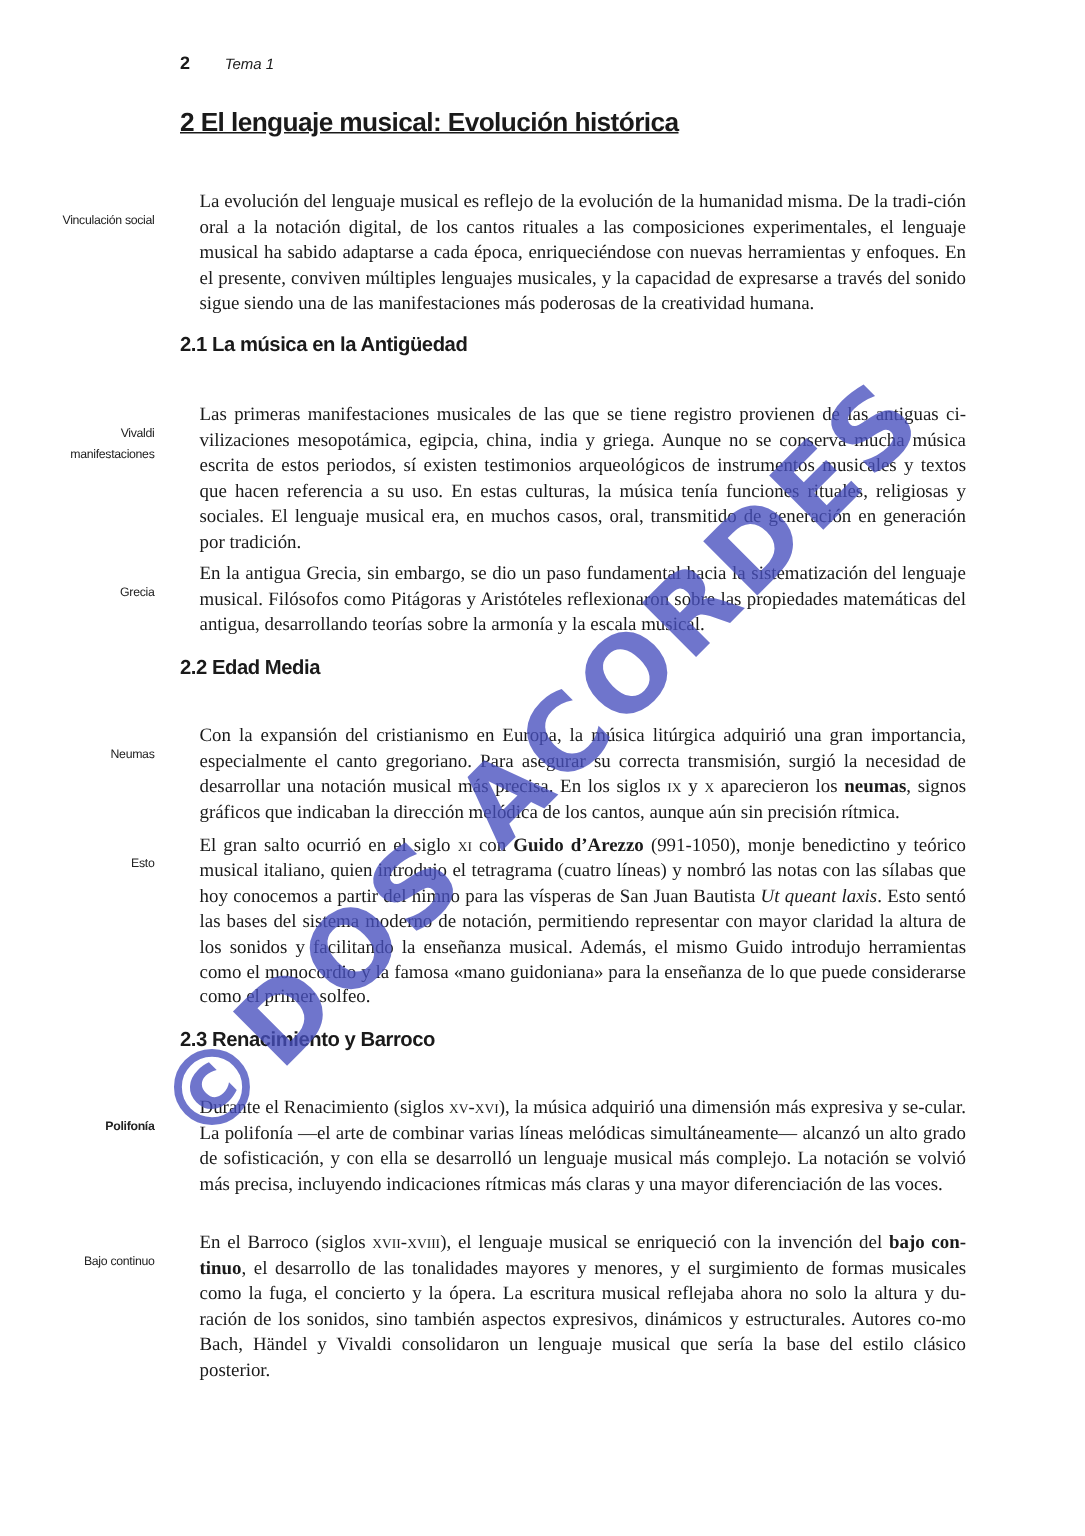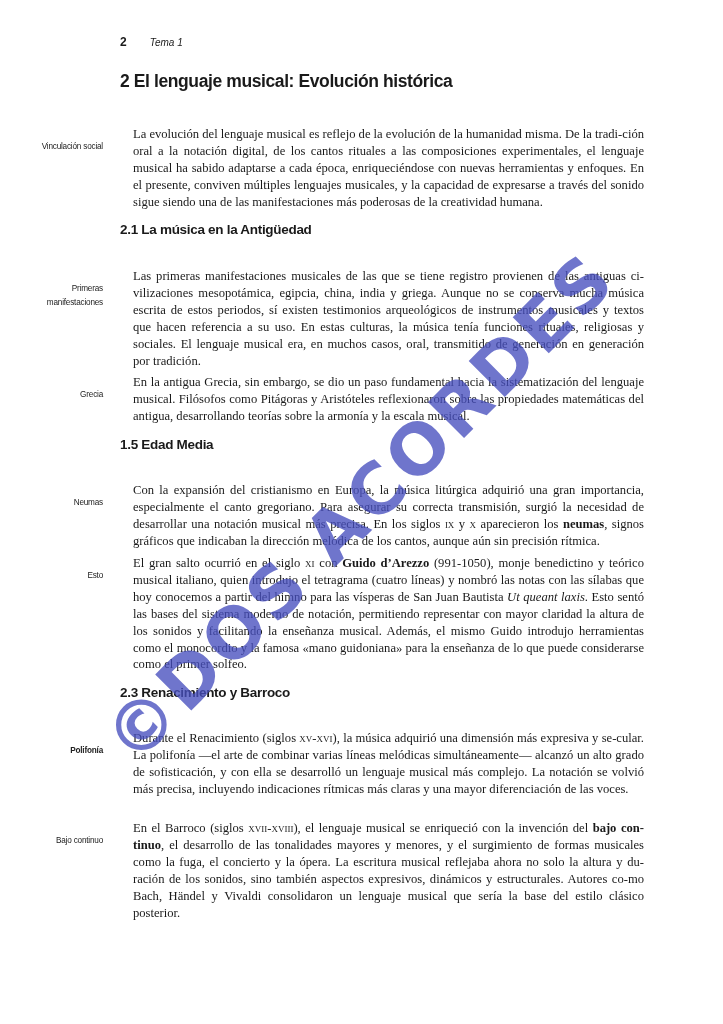--- a/index.html
+++ b/index.html
@@ -1,21 +1,21 @@
 <!DOCTYPE html>
 <html><head>
   <meta charset="utf-8">
   <style>
     html, body { margin: 0; padding: 0; background: #ffffff; }
     body { width: 723px; height: 1024px; position: relative; overflow: hidden; color: #1a1a1a; }
     .page { position: absolute; left: 0; top: 0; width: 723px; height: 1024px; }
     .header { position: absolute; top: 35px; left: 120px; font-family: "Liberation Sans", sans-serif; font-size: 11px; }
     .header .pnum { font-weight: bold; font-size: 12px; }
     .header .tema { font-style: italic; margin-left: 20px; font-size: 10px; }
-    .h1 { position: absolute; left: 120px; top: 71px; font-family: "Liberation Sans", sans-serif; font-weight: bold; font-size: 17.5px; letter-spacing: -0.4px; margin: 0; }
+    .h1 { position: absolute; left: 120px; top: 71px; font-family: "Liberation Sans", sans-serif; font-weight: bold; font-size: 17.5px; letter-spacing: -0.4px; margin: 0; text-decoration: underline; }
     .h2 { position: absolute; left: 120px; font-family: "Liberation Sans", sans-serif; font-weight: bold; font-size: 13.5px; letter-spacing: -0.3px; margin: 0; }
     .para { position: absolute; left: 120px; width: 511px; font-family: "Liberation Serif", serif; font-size: 12.6px; line-height: 16.9px; text-align: justify; hyphens: manual; margin: 13px; }
     .margin-note { position: absolute; right: 620px; width: 100px; text-align: right; font-family: "Liberation Sans", sans-serif; font-size: 8.2px; line-height: 14px; color: #222; letter-spacing: -0.2px; margin-top: 25px; }
     .sc { font-variant: small-caps; }
     b { font-weight: bold; }
     .watermark { position: absolute; left: 360px; top: 508px; transform: translate(-50%, -50%) rotate(-45deg); font-family: "DejaVu Sans", sans-serif; font-weight: bold; font-size: 70px; letter-spacing: 4px; color: rgba(70, 78, 190, 0.78); white-space: nowrap; pointer-events: none; line-height: 1; }
   </style>
 </head>
 <body>
 
@@ -26,29 +26,29 @@
     <span class="tema">Tema 1</span>
   </div>
 
   <h1 class="h1">2  El lenguaje musical: Evolución histórica</h1>
 
   <div class="margin-note" style="top:115px;">Vinculación social</div>
   <p class="para" style="top:113px;">La evolución del lenguaje musical es reflejo de la evolución de la humanidad misma. De la tradi-ción oral a la notación digital, de los cantos rituales a las composiciones experimentales, el lenguaje musical ha sabido adaptarse a cada época, enriqueciéndose con nuevas herramientas y enfoques. En el presente, conviven múltiples lenguajes musicales, y la capacidad de expresarse a través del sonido sigue siendo una de las manifestaciones más poderosas de la creatividad humana.</p>
 
   <h2 class="h2" style="top:222px;">2.1  La música en la Antigüedad</h2>
   <div class="margin-note" style="top:257px;">
-    <div>Primeras</div>
+    <div>Vivaldi</div>
     <div>manifestaciones</div>
   </div>
   <p class="para" style="top:255px;">Las primeras manifestaciones musicales de las que se tiene registro provienen de las antiguas ci-vilizaciones mesopotámica, egipcia, china, india y griega. Aunque no se conserva mucha música escrita de estos periodos, sí existen testimonios arqueológicos de instrumentos musicales y textos que hacen referencia a su uso. En estas culturas, la música tenía funciones rituales, religiosas y sociales. El lenguaje musical era, en muchos casos, oral, transmitido de generación en generación por tradición.</p>
 
   <div class="margin-note" style="top:363px;">Grecia</div>
   <p class="para" style="top:361px;">En la antigua Grecia, sin embargo, se dio un paso fundamental hacia la sistematización del lenguaje musical. Filósofos como Pitágoras y Aristóteles reflexionaron sobre las propiedades matemáticas del antigua, desarrollando teorías sobre la armonía y la escala musical.</p>
 
-  <h2 class="h2" style="top:437px;">1.5  Edad Media</h2>
+  <h2 class="h2" style="top:437px;">2.2  Edad Media</h2>
   <div class="margin-note" style="top:471px;">Neumas</div>
   <p class="para" style="top:469px;"><span>Con la expansión del cristianismo en Europa, la música litúrgica adquirió una gran importancia, especialmente el canto gregoriano. Para asegurar su correcta transmisión, surgió la necesidad de desarrollar una notación musical más precisa. En los siglos </span><span class="sc">ix</span><span> y </span><span class="sc">x</span><span> aparecieron los </span><b>neumas</b><span>, signos gráficos que indicaban la dirección melódica de los cantos, aunque aún sin precisión rítmica.</span></p>
 
   <div class="margin-note" style="top:544px;">Esto</div>
   <p class="para" style="top:542px;"><span>El gran salto ocurrió en el siglo </span><span class="sc">xi</span><span> con </span><b>Guido d’Arezzo</b><span> (991-1050), monje benedictino y teórico musical italiano, quien introdujo el tetragrama (cuatro líneas) y nombró las notas con las sílabas que hoy conocemos a partir del himno para las vísperas de San Juan Bautista </span><i>Ut queant laxis</i><span>. Esto sentó las bases del sistema moderno de notación, permitiendo representar con mayor claridad la altura de los sonidos y facilitando la enseñanza musical. Además, el mismo Guido introdujo herramientas como el monocordio y la famosa «mano guidoniana» para la enseñanza de lo que puede considerarse como el primer solfeo.</span></p>
 
   <h2 class="h2" style="top:685px;">2.3  Renacimiento y Barroco</h2>
   <div class="margin-note" style="top:719px;font-weight:bold;">Polifonía</div>
   <p class="para" style="top:717px;"><span>Durante el Renacimiento (siglos </span><span class="sc">xv-xvi</span><span>), la música adquirió una dimensión más expresiva y se-cular. La polifonía —el arte de combinar varias líneas melódicas simultáneamente— alcanzó un alto grado de sofisticación, y con ella se desarrolló un lenguaje musical más complejo. La notación se volvió más precisa, incluyendo indicaciones rítmicas más claras y una mayor diferenciación de las voces.</span></p>
 

